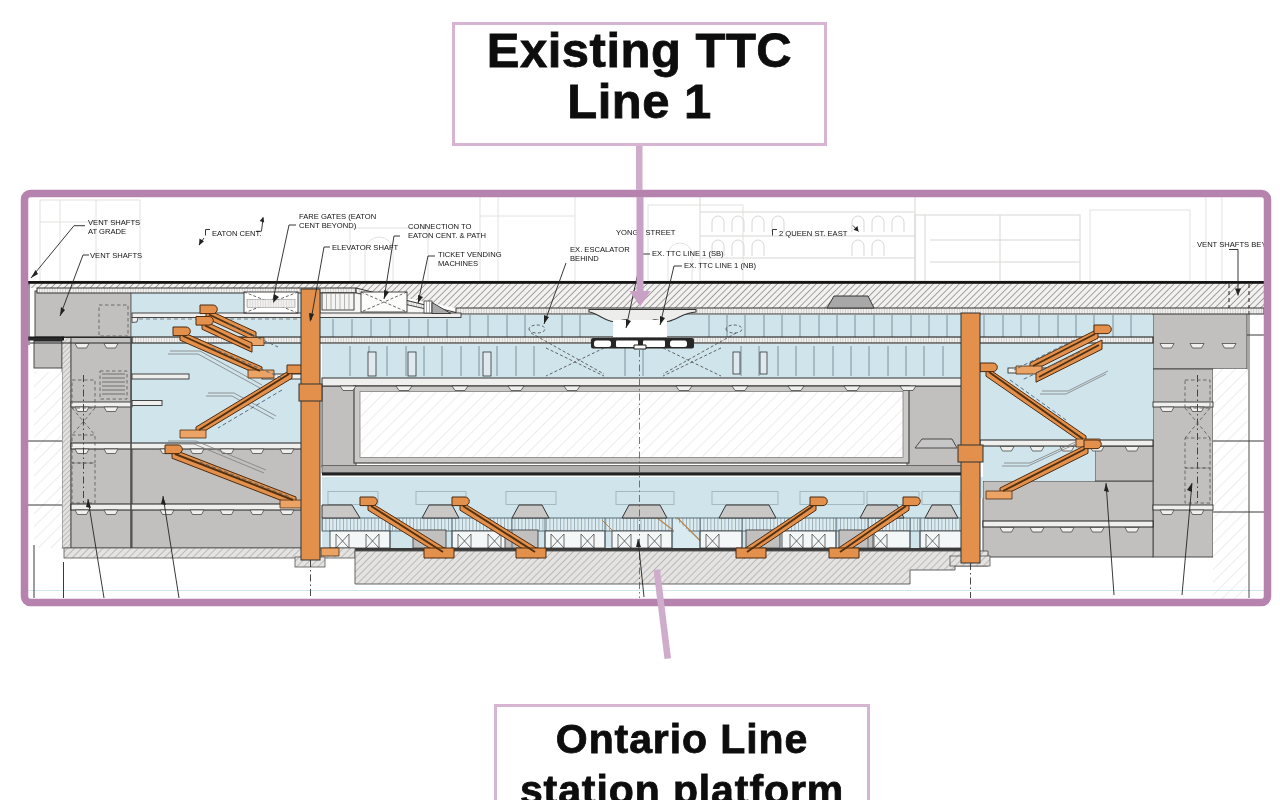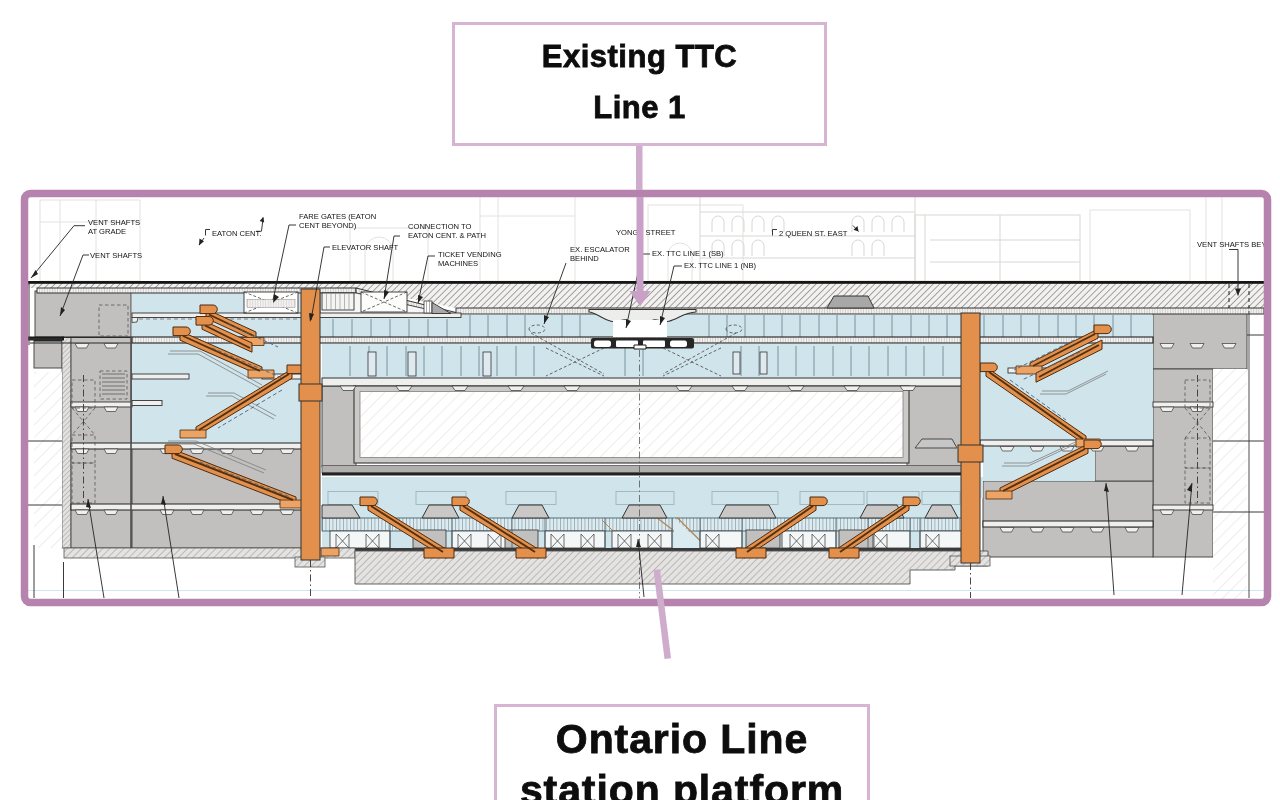--- a/index.html
+++ b/index.html
@@ -510,18 +510,18 @@
 <rect x="1264" y="236" width="16" height="16" fill="#fff"></rect>
 
 <rect x="24.5" y="193.5" width="1243" height="409" rx="6" fill="none" stroke="#b683af" stroke-width="7.5"></rect>
 
 <rect x="636" y="146" width="6.5" height="44" fill="#cfaccb"></rect>
 <path d="M636.5,197 h7 v94 h7 l-10.4,15.5 l-10.4,-15.5 h6.8 Z" fill="#c9a0c6"></path>
 <path d="M653.5,570 L664.5,659 l6.5,-0.8 L660,569.2 Z" fill="#cfaccb"></path>
 </svg>
 
 <div class="biglab" style="left:452px;top:22px;width:369px;height:118px;">
-  <div style="font-size:31px;line-height:51px;margin-top:6px;letter-spacing:0.5px;">Existing TTC<br>Line 1</div>
+  <div style="font-size:49px;line-height:51px;letter-spacing:0.5px;">Existing TTC<br>Line 1</div>
 </div>
 <div class="biglab" style="left:494px;top:704px;width:370px;height:115px;">
   <div style="font-size:41px;line-height:51px;margin-top:7px;letter-spacing:0.9px;">Ontario Line<br>station platform</div>
 </div>
 </div>
 
 </body></html>

